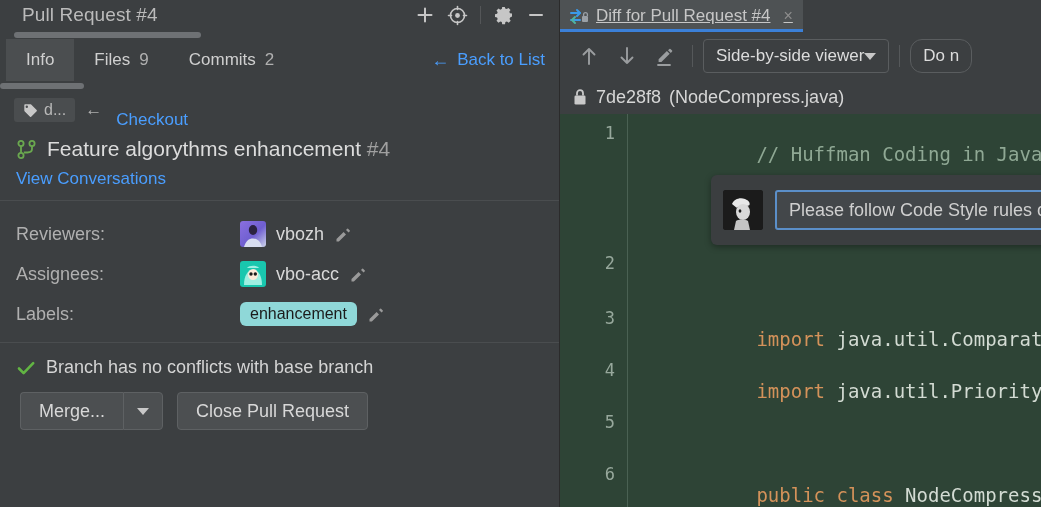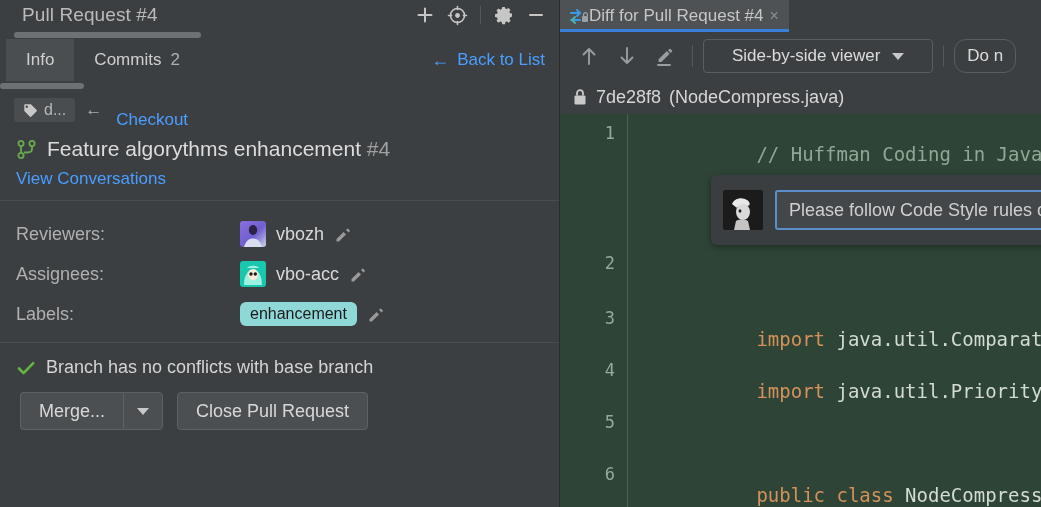--- a/index.html
+++ b/index.html
@@ -153,45 +153,46 @@
 
   
   #right-panel {
     width: 481px; height: 507px;
     background: #3c3f41;
     display: flex; flex-direction: column;
     position: relative; overflow: hidden;
   }
   .editor-tabs { height: 32px; flex: 0 0 32px; display: flex; background: #3c3f41; }
   .etab {
-    display: flex; align-items: center; 
+    display: flex; align-items: center; gap: 7px;
     padding: 0 10px 0 10px;
     font-size: 17px; color: #c6c6c6; white-space: nowrap;
     position: relative;
+    text-decoration: underline;
   }
   .etab.active { background: #4e5254; }
   .etab.active::after {
     content: ""; position: absolute; left: 0; right: 0; bottom: 0;
     height: 3px; background: #3b80d8;
   }
   .etab .close-x { color: #8d8d8d; font-size: 16px; margin-left: 6px; }
 
   
   .diff-toolbar {
     height: 48px; flex: 0 0 48px;
     display: flex; align-items: center; gap: 4px;
     padding: 0 10px 0 12px;
     background: #3c3f41;
   }
   .dt-ico { width: 34px; height: 32px; display: flex; align-items: center; justify-content: center; color: #9a9d9f; }
   .dt-sep { width: 1px; height: 22px; background: #55585a; margin: 0 6px; }
   .combo {
-    display: flex; align-items: center; gap: 12px;
+    display: flex; align-items: center; 
     border: 1px solid #5a5d5f; border-radius: 4px;
-    background: #42454700; height: 34px; padding: 0 28px;
+    background: #42454700; height: 34px; padding: 0 12px;
     font-size: 17px; color: #dcdcdc; white-space: nowrap;
   }
   .combo .caret { width:0;height:0;border-left:6px solid transparent;border-right:6px solid transparent;border-top:7px solid #c8c8c8; }
   .btn-do {
     border: 1px solid #5a5d5f; border-radius: 12px;
     height: 34px; display: flex; align-items: center; padding: 0 12px;
     font-size: 17px; color: #dcdcdc; white-space: nowrap;
     background: transparent;
   }
 
@@ -294,20 +295,24 @@
       </div>
     </div>
 
     <div class="scroll-strip">
       <div class="thumb" style="width:187px"></div>
     </div>
 
     <div class="lp-tabs">
       <div class="lp-tab active">
         <span>Info</span>
+      </div>
+      <div class="lp-tab">
+        <span>Files</span>
+        <span class="cnt">9</span>
       </div>
       <div class="lp-tab">
         <span>Commits</span>
         <span class="cnt">2</span>
       </div>
       <div class="back-to-list">
         <span class="back-arrow">←</span>
         <span>Back to List</span>
       </div>
     </div>

